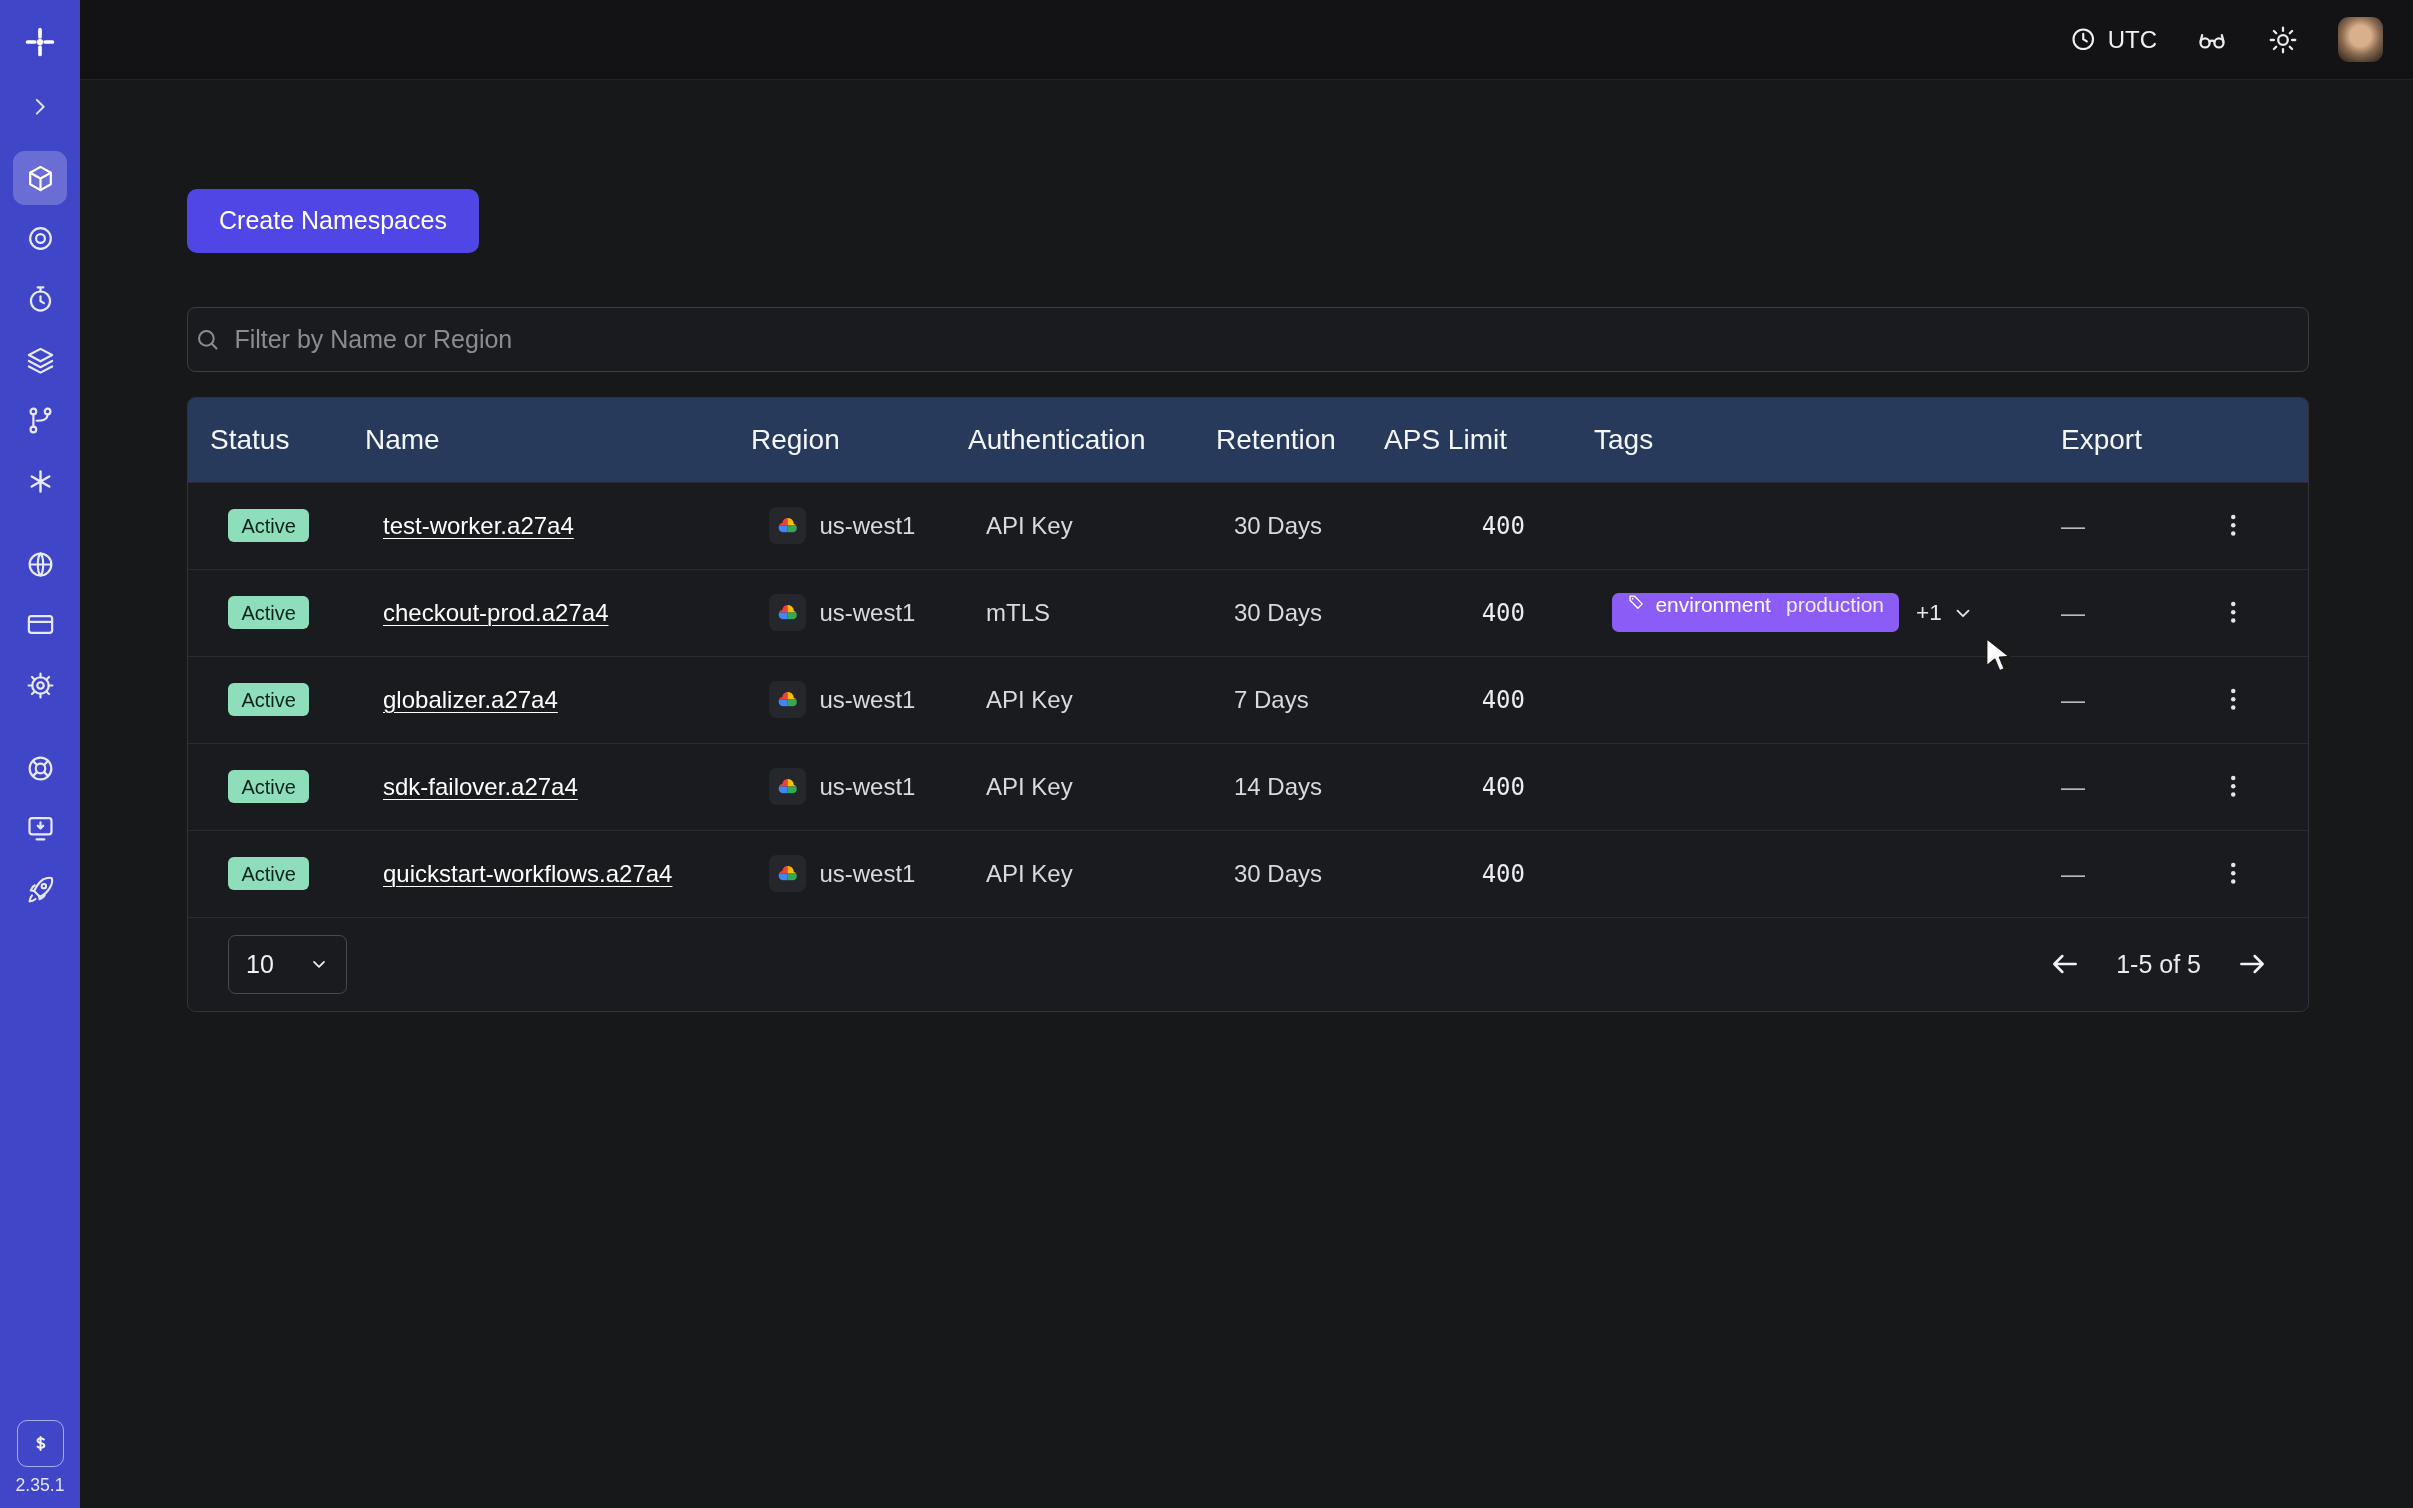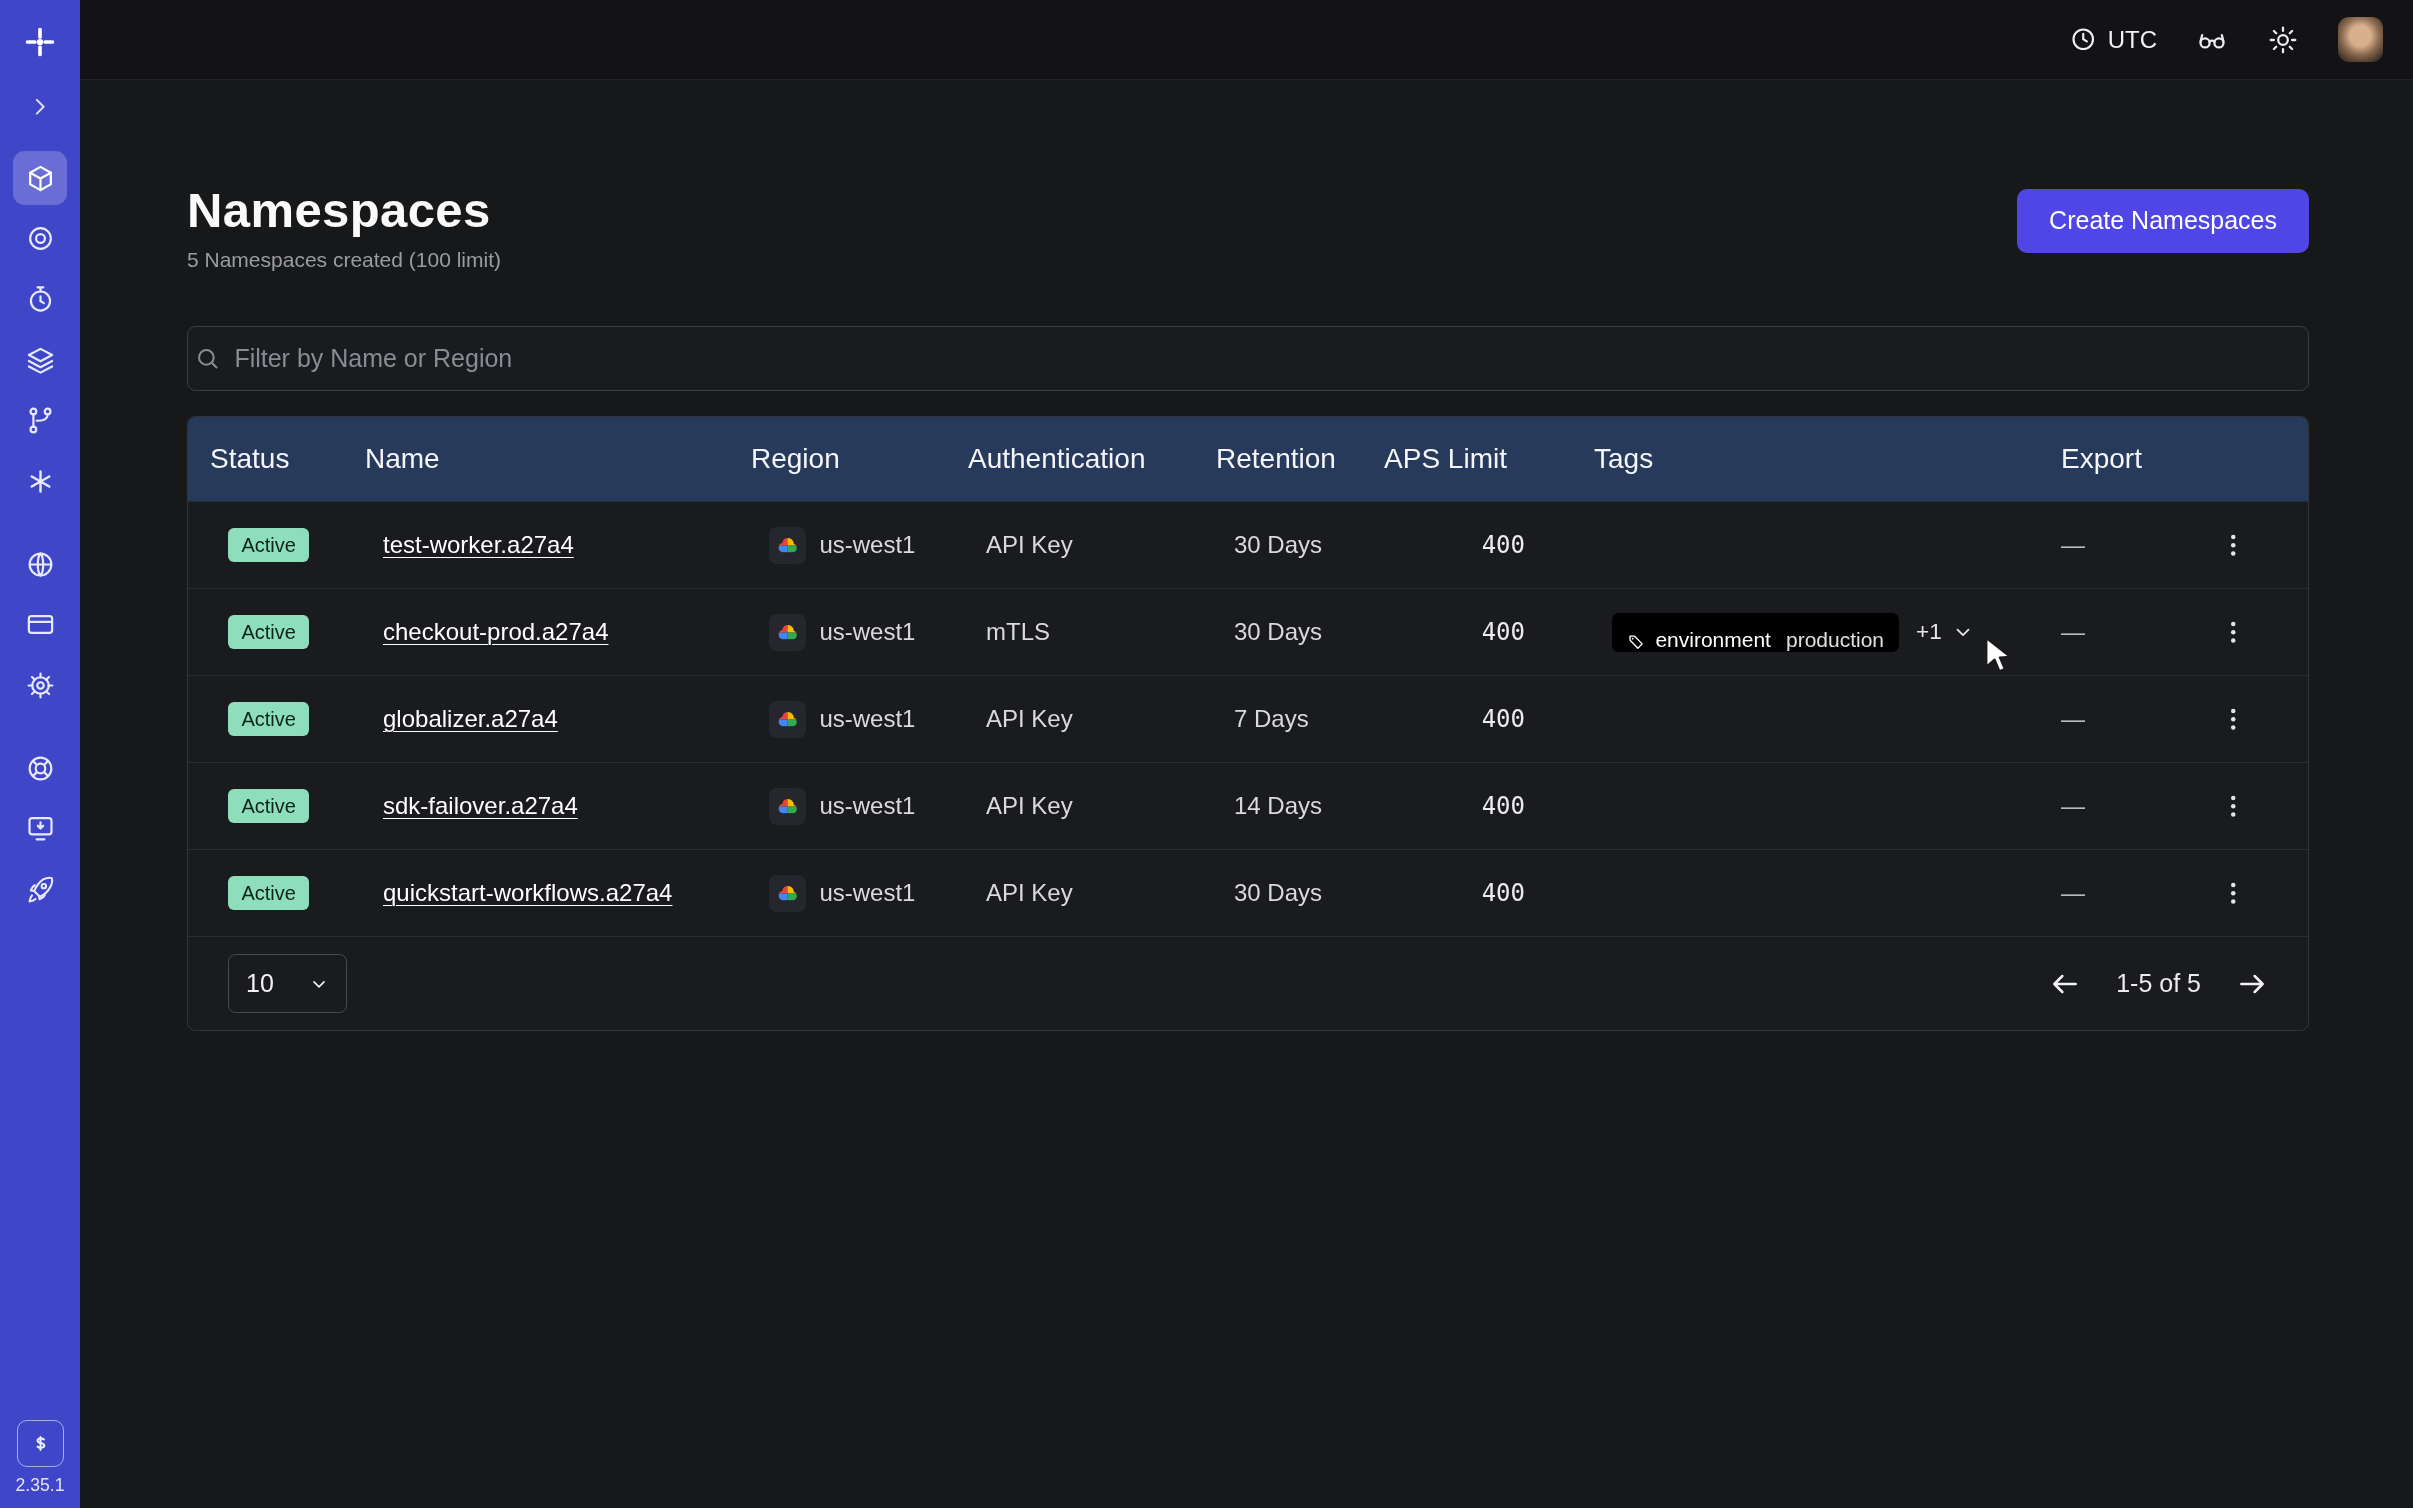--- a/index.html
+++ b/index.html
@@ -82,21 +82,21 @@
     display:inline-block; background:#8fdebb; color:#0c241a; font-size:20px; font-weight:500;
     padding:6.7px 13.4px; border-radius:5.9px; line-height:1;
   }
   .ns-link { color:#fff; text-decoration:underline; text-underline-offset:4.2px; text-decoration-thickness:1.3px; cursor:pointer; }
   .td-region { display:flex; align-items:center; gap:13.4px; }
   .gcp-box { width:37px; height:37px; border-radius:7.5px; background:#26272c; display:flex; align-items:center; justify-content:center; flex:none; }
   .gcp-box svg { width:25px; height:25px; }
   .td-aps { font-family:"DejaVu Sans Mono",monospace; color:#ececef; }
   .td-tags { display:flex; align-items:center; }
   .tag-chip {
-    display:inline-flex; align-items:flex-end; gap:10px; background:#000000; color:#fff; height:39px;
+    display:inline-flex; align-items:flex-start; gap:10px; background:#8b5cf6; color:#fff; height:39px;
     padding:0 15px; border-radius:6.7px; font-size:21px; cursor:pointer;
   }
   .tag-chip svg { width:18.4px; height:18.4px; }
   .tag-val { color:rgba(255,255,255,0.88); margin-left:5px; }
   .tag-more { margin-left:17px; font-size:22.6px; color:#e6e6ea; }
   .tag-caret { width:22px; height:22px; margin-left:10px; color:#e6e6ea; cursor:pointer; }
   .td-export { color:#b9b9c0; }
   .kebab-btn { background:none; border:none; color:#e4e4e7; cursor:pointer; display:flex; justify-content:center; width:100%; }
   .kebab-btn svg { width:28.5px; height:28.5px; }
 
@@ -254,24 +254,20 @@
     <svg viewBox="0 0 24 24" fill="none" stroke="currentColor" stroke-width="1.7" stroke-linecap="round">
       <circle cx="12" cy="12" r="3.6"></circle>
       <path d="M12 2.8v2.4M12 18.8v2.4M2.8 12h2.4M18.8 12h2.4M5.2 5.2l1.7 1.7M17.1 17.1l1.7 1.7M18.8 5.2l-1.7 1.7M6.9 17.1l-1.7 1.7"></path>
     </svg>
   </button>
   <button class="avatar"></button>
 </header>
 
 <main class="main">
   <div class="page-head">
-    <div>
-      <h1 class="page-title">Namespaces</h1>
-      <div class="page-sub">5 Namespaces created (100 limit)</div>
-    </div>
     <button class="create-btn">Create Namespaces</button>
   </div>
 
   <div class="search-wrap">
     <svg viewBox="0 0 24 24" fill="none" stroke="currentColor" stroke-width="1.8" stroke-linecap="round">
       <circle cx="11" cy="11" r="6.5"></circle>
         <path d="M15.8 15.8L20 20"></path>
     </svg>
     <input type="text" placeholder="Filter by Name or Region" style="">
   </div>

